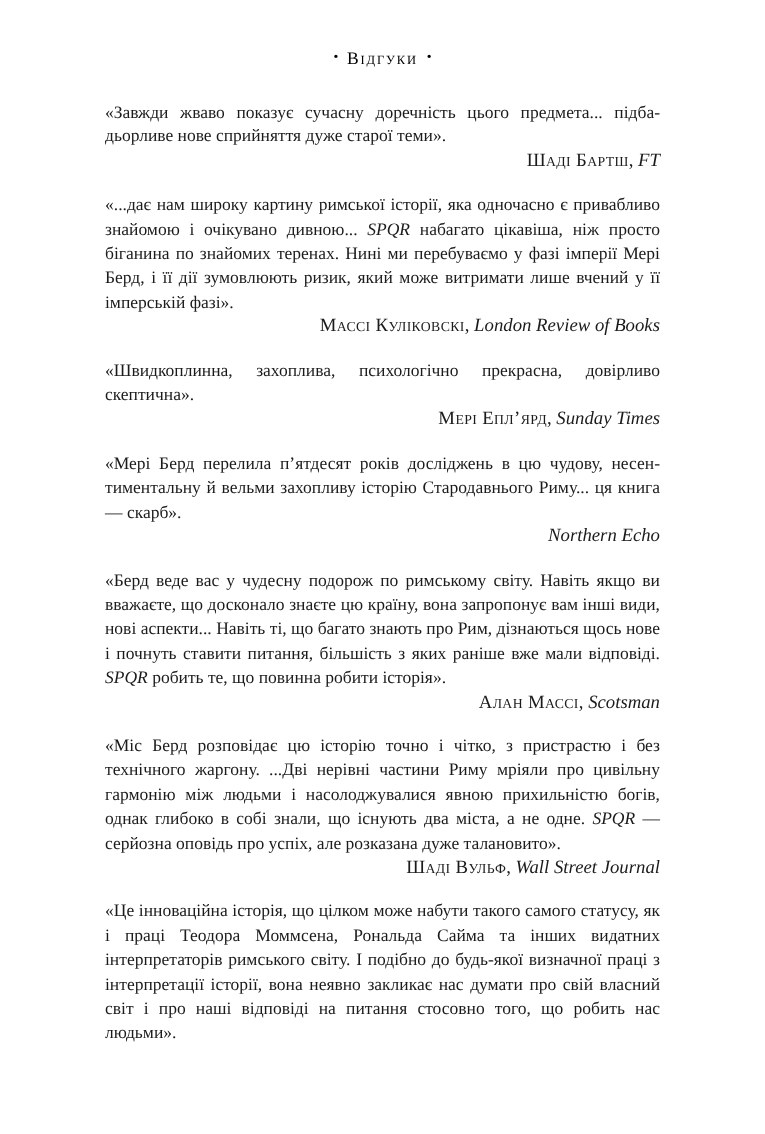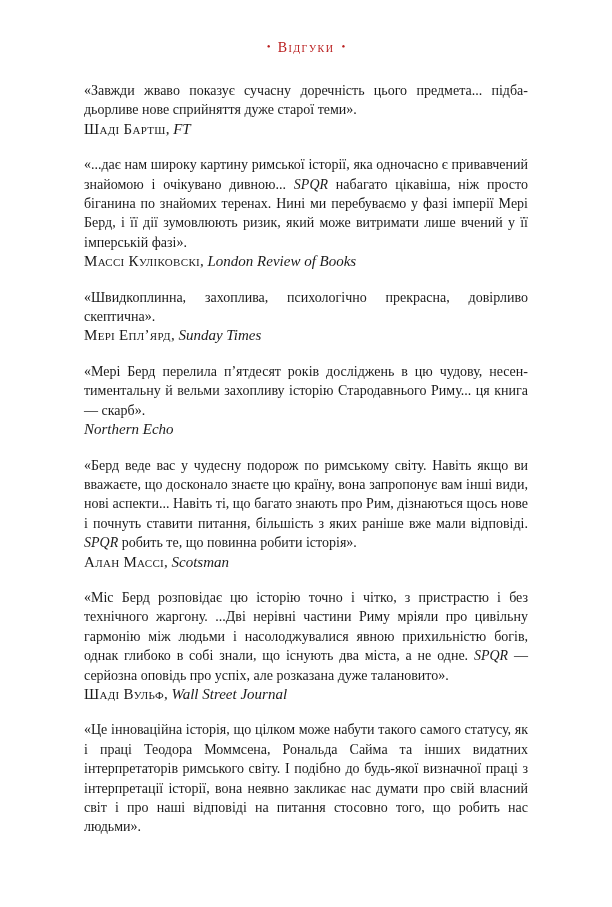--- a/index.html
+++ b/index.html
@@ -17,21 +17,21 @@
     font-family: "Liberation Serif", "DejaVu Serif", serif;
     padding: 40px 84px 0 84px;
     overflow: hidden;
   }
   .page-header {
     margin: 0 0 25px 0;
     text-align: center;
     font-size: 14px;
     font-weight: normal;
     letter-spacing: 1.5px;
-    color: #b91c1c;
+    color: #000000;
   }
   .page-header .title-text {
     font-variant: small-caps;
     margin: 0 7px;
   }
   .page-header .bullet {
     font-size: 11px;
     position: relative;
     top: -2px;
     letter-spacing: 0;
@@ -46,20 +46,21 @@
     text-align: justify;
     text-justify: inter-word;
   }
   .quote .italic {
     font-style: italic;
   }
   .attribution {
     margin: 0;
     font-size: 15px;
     line-height: 19.4px;
+    text-align: right;
   }
   .attr-name {
     font-variant: small-caps;
     letter-spacing: 0.3px;
   }
   .attr-source {
     font-style: italic;
   }
 </style>
 </head>
@@ -68,21 +69,21 @@
 <div class="page">
   <h1 class="page-header"><span class="bullet">•</span><span class="title-text">Відгуки</span><span class="bullet">•</span></h1>
 
   <div class="reviews" id="reviews-list">
   <div class="review">
     <p class="quote"><span>«Завжди жваво показує сучасну доречність цього предмета... підба­дьорливе нове сприйняття дуже старої теми».</span></p>
     <p class="attribution"><span class="attr-name">Шаді Бартш</span><span class="attr-sep">, </span><span class="attr-source">FT</span></p>
   </div>
 
   <div class="review">
-    <p class="quote"><span>«...дає нам широку картину римської історії, яка одночасно є прива­вчений знайомою і очікувано дивною... </span><span class="italic">SPQR</span><span> набагато цікавіша, ніж просто біганина по знайомих теренах. Нині ми перебуваємо у фазі імперії Мері Берд, і її дії зумовлюють ризик, який може витримати лише вчений у її імперській фазі».</span></p>
+    <p class="quote"><span>«...дає нам широку картину римської історії, яка одночасно є прива­бливо знайомою і очікувано дивною... </span><span class="italic">SPQR</span><span> набагато цікавіша, ніж просто біганина по знайомих теренах. Нині ми перебуваємо у фазі імперії Мері Берд, і її дії зумовлюють ризик, який може витримати лише вчений у її імперській фазі».</span></p>
     <p class="attribution"><span class="attr-name">Массі Куліковскі</span><span class="attr-sep">, </span><span class="attr-source">London Review of Books</span></p>
   </div>
 
   <div class="review">
     <p class="quote"><span>«Швидкоплинна, захоплива, психологічно прекрасна, довірливо скептична».</span></p>
     <p class="attribution"><span class="attr-name">Мері Епл’ярд</span><span class="attr-sep">, </span><span class="attr-source">Sunday Times</span></p>
   </div>
 
   <div class="review">
     <p class="quote"><span>«Мері Берд перелила п’ятдесят років досліджень в цю чудову, несен­тиментальну й вельми захопливу історію Стародавнього Риму... ця книга — скарб».</span></p>

